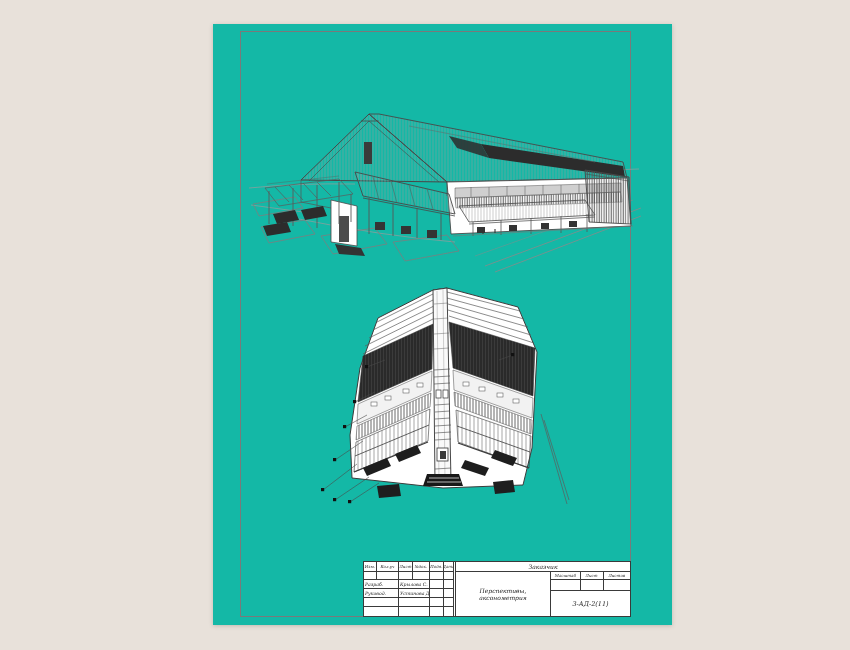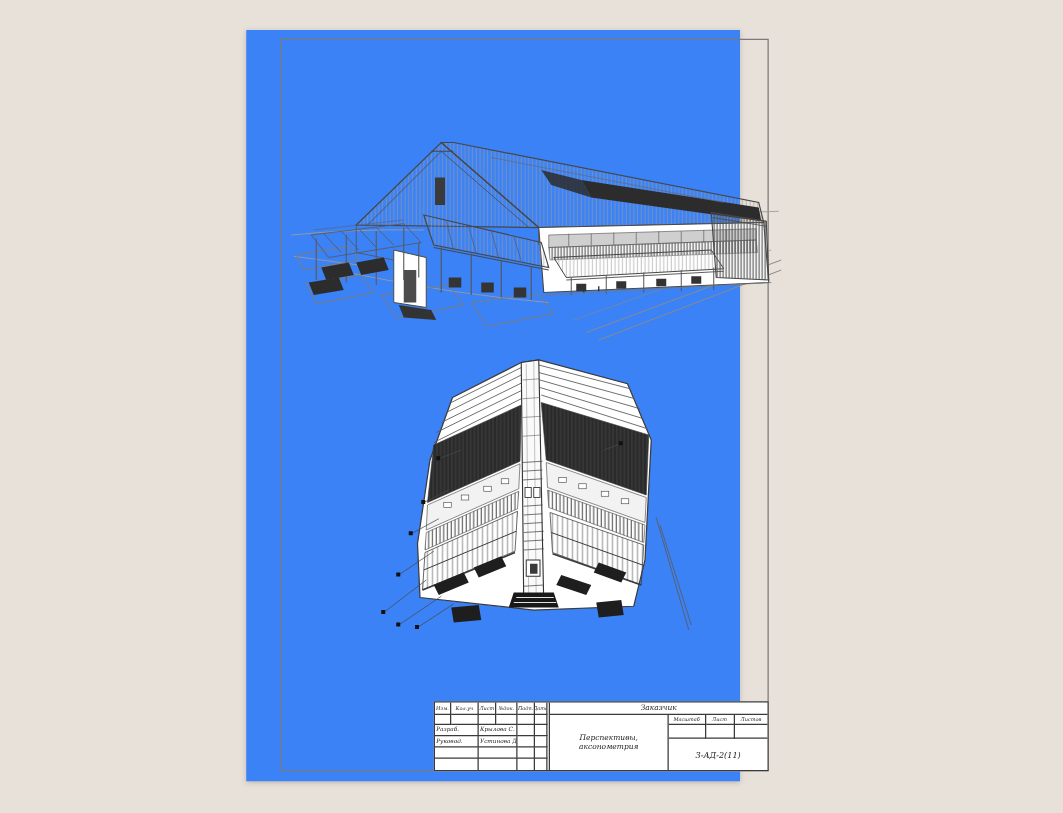--- a/index.html
+++ b/index.html
@@ -2,22 +2,22 @@
 <html><head>
 <meta charset="utf-8">
 <style>
   html,body{margin:0;padding:0;}
   body{
     width:850px;height:650px;position:relative;overflow:hidden;
     background:#e8e1da;
     font-family:"Liberation Sans",sans-serif;
   }
   .page{
-    position:absolute;left:197px;top:24px;width:395px;height:601px;
-    background:#3b82f6;box-shadow:0 1px 4px rgba(80,70,60,.25);
+    position:absolute;left:213px;top:24px;width:459px;height:601px;
+    background:#14b8a6;box-shadow:0 1px 4px rgba(80,70,60,.25);
   }
   .frame{
     position:absolute;left:27px;top:7px;width:391px;height:586px;
     border:1px solid #7a7a7a;box-sizing:border-box;
   }
   svg{position:absolute;display:block;}
   .draw-top{left:30px;top:60px;}
   .draw-bottom{left:100px;top:250px;}
 
   

